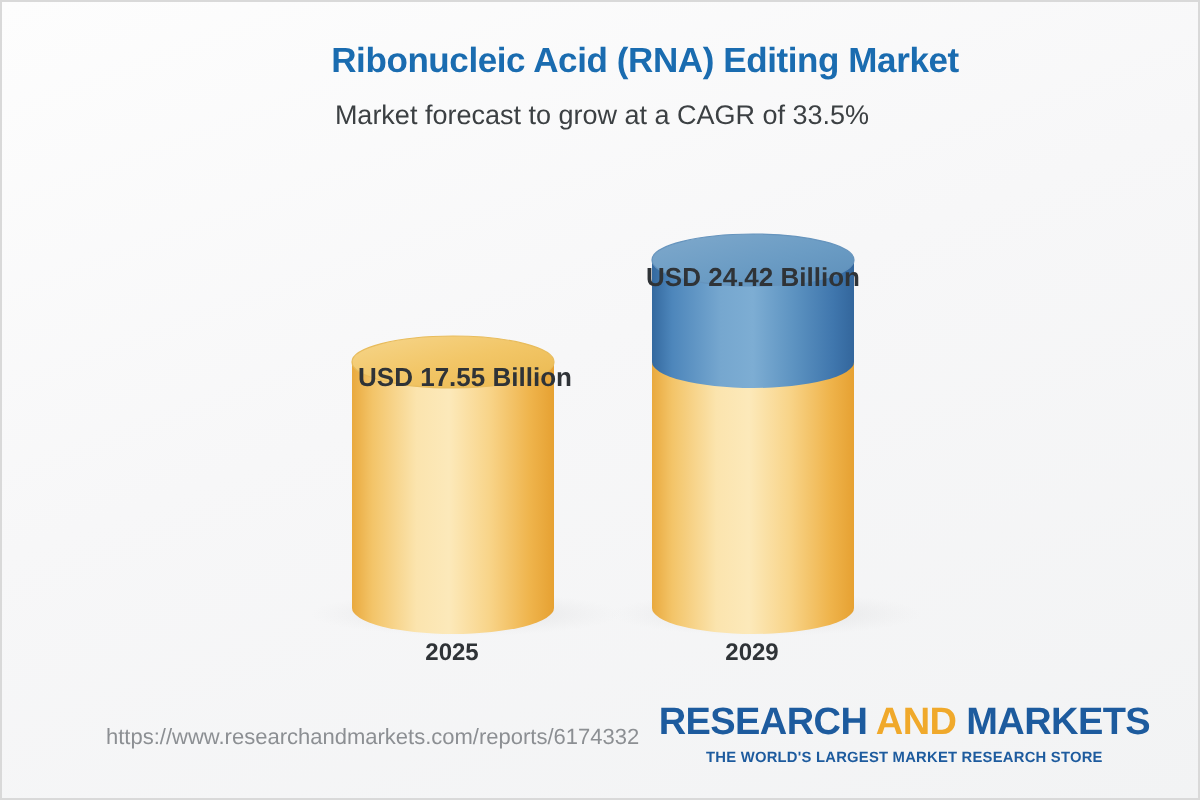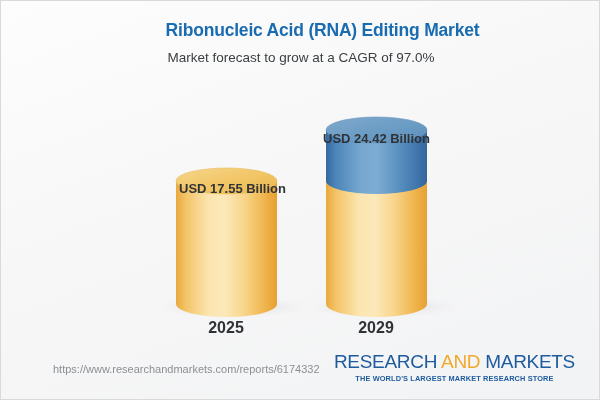--- a/index.html
+++ b/index.html
@@ -69,21 +69,21 @@
     color: #2f3337;
     white-space: nowrap;
     text-align: center;
     margin-top: 36px;
   }
   .data-label.bar-2025 { left: 131px; top: 144px; width: 201px; }
   .data-label.bar-2029 { left: 275px; top: 94px;  width: 201px; }
 
   .cat-label {
     position: absolute;
-    font-size: 16px;
+    font-size: 12px;
     font-weight: bold;
     color: #2f3337;
     white-space: nowrap;
     text-align: center;
     top: 318px;
     width: 140px;
   }
   .cat-label.bar-2025 { left: 155px; }
   .cat-label.bar-2029 { left: 305px; }
 
@@ -105,21 +105,21 @@
     padding-left: 16px;
   }
   .logo {
     position: absolute;
     right: 24px;
     top: 10px;
     text-align: center;
   }
   .logo-wordmark {
     font-size: 19px;
-    font-weight: normal;
+    font-weight: bold;
     letter-spacing: -0.3px;
     line-height: 21px;
     white-space: nowrap;
     color: #1d5b9e;
   }
   .logo-wordmark .word-and { color: #f0a92b; }
   .logo-tagline {
     margin-top: 2px;
     font-size: 7.4px;
     font-weight: bold;
@@ -128,21 +128,21 @@
     white-space: nowrap;
   }
 </style>
 </head>
 <body>
 
 <div class="infographic">
 
   <div class="header">
     <div class="chart-title">Ribonucleic Acid (RNA) Editing Market</div>
-    <div class="chart-subtitle">Market forecast to grow at a CAGR of 97.0%</div>
+    <div class="chart-subtitle">Market forecast to grow at a CAGR of 33.5%</div>
   </div>
 
   <div class="plot">
     <svg width="600" height="400" viewBox="0 0 600 400">
       <defs>
 
         <linearGradient id="gradYellow" x1="0" y1="0" x2="1" y2="0">
           <stop offset="0" stop-color="#e9a93e"></stop>
           <stop offset="0.10" stop-color="#f3c468"></stop>
           <stop offset="0.32" stop-color="#fbe4ae"></stop>

